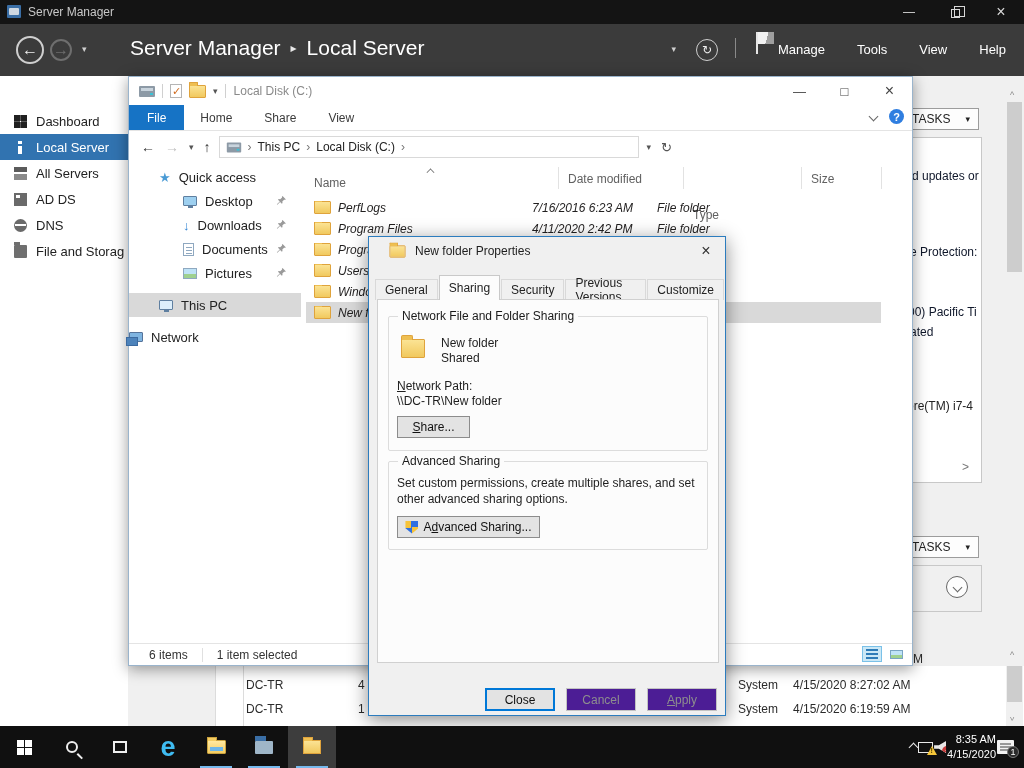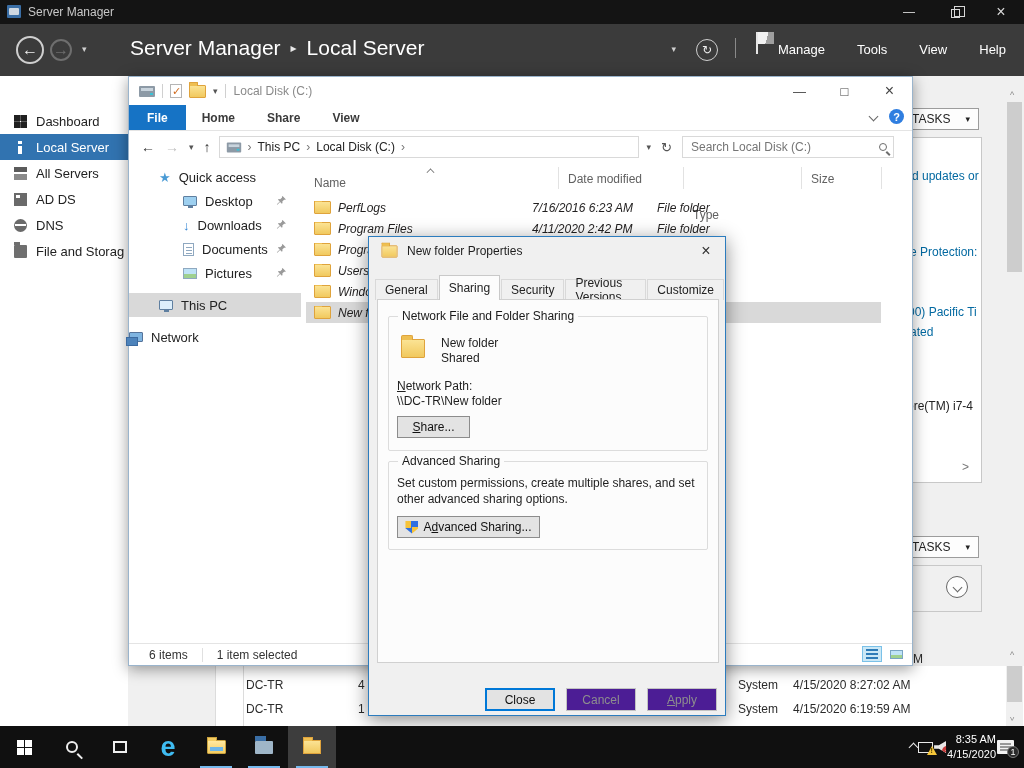--- a/index.html
+++ b/index.html
@@ -54,21 +54,21 @@
   .ex-wbtn{width:45px;height:28px;display:flex;align-items:center;justify-content:center;color:#444;font-size:13px;}
   .drive-ic{width:16px;height:11px;background:#8d9aa6;border-radius:1px;position:relative;}
   .drive-ic:before{content:"";position:absolute;left:2px;top:2px;width:12px;height:3px;background:#c9d4dd;}
   .drive-ic:after{content:"";position:absolute;right:2px;bottom:2px;width:3px;height:2px;background:#39c2d7;}
   .check-ic{width:12px;height:14px;background:#fff;border:1px solid #b5b5b5;position:relative;}
   .check-ic:after{content:"✓";position:absolute;left:1px;top:0;color:#d06a1e;font-size:11px;font-weight:bold;}
   .fold{width:17px;height:13px;background:linear-gradient(#fbe underline394,#f6cf67);background:linear-gradient(#fbe394,#f1c95e);border:1px solid #dfa33c;border-radius:1px;position:relative;}
   .fold:before{content:"";position:absolute;left:-1px;top:-4px;width:7px;height:3px;background:#eebf52;border:1px solid #dfa33c;border-bottom:none;border-radius:1px 1px 0 0;}
   .caret{font-size:9px;color:#555;}
   .ex-tabs{position:absolute;left:0;top:28px;width:100%;height:26px;background:#fff;border-bottom:1px solid #e4e4e4;display:flex;align-items:stretch;}
-  .ex-tab{padding:0 16px;display:flex;align-items:center;font-size:12px;color:#3b3b3b;font-weight:bold;}
+  .ex-tab{padding:0 16px;display:flex;align-items:center;font-size:12px;color:#3b3b3b;}
   .ex-tab.file{background:#1673c5;color:#fff;padding:0 18px;}
   .ribbon-right{position:absolute;right:8px;top:32px;display:flex;align-items:center;gap:12px;}
   .chev{width:7px;height:7px;border-right:1.6px solid #666;border-bottom:1.6px solid #666;transform:rotate(45deg);}
   .chev.up{transform:rotate(-135deg);}
   .help-ic{width:15px;height:15px;border-radius:50%;background:#2f7ee0;color:#fff;font-size:11px;font-weight:bold;display:flex;align-items:center;justify-content:center;}
   .ex-addr{position:absolute;left:0;top:56px;width:100%;height:28px;background:#fff;display:flex;align-items:center;}
   .addr-nav{display:flex;align-items:center;gap:10px;margin-left:12px;color:#333;font-size:14px;}
   .addr-box{margin-left:8px;width:420px;height:22px;border:1px solid #d9d9d9;display:flex;align-items:center;gap:6px;padding:0 6px;font-size:12px;color:#222;}
   .addr-tools{display:flex;align-items:center;gap:10px;margin-left:8px;color:#555;}
   .search-box{margin-left:10px;width:212px;height:22px;border:1px solid #d9d9d9;display:flex;align-items:center;padding:0 6px;}
@@ -100,42 +100,42 @@
   .file-row.sel{background:#d9d9d9;}
   .ex-status{position:absolute;left:0;bottom:0;width:100%;height:22px;background:#fff;border-top:1px solid #e4e4e4;display:flex;align-items:center;font-size:12px;color:#333;}
   .viewtog{position:absolute;right:6px;bottom:3px;display:flex;gap:4px;}
   .vt{width:20px;height:16px;display:flex;align-items:center;justify-content:center;}
   .vt.sel{background:#cbe8f6;border:1px solid #7ac1e8;}
   .vt-det{width:12px;height:10px;background:linear-gradient(#2e7cb8 2px,transparent 2px,transparent 4px,#2e7cb8 4px,#2e7cb8 6px,transparent 6px,transparent 8px,#2e7cb8 8px);}
   .vt-pic{width:13px;height:9px;border:1px solid #7aa5c4;background:linear-gradient(#bfe3f7 55%,#9fd18f 55%);}
 
   
   .dialog{left:368px;top:236px;width:358px;height:480px;background:#f0f0f0;border:1px solid #2c7cbe;box-shadow:0 4px 18px rgba(0,0,0,.45);z-index:3;font-size:12px;}
-  .dlg-title{position:absolute;left:0;top:0;width:100%;height:28px;display:flex;align-items:center;gap:9px;padding-left:12px;}
+  .dlg-title{position:absolute;left:0;top:0;width:100%;height:28px;display:flex;align-items:center;gap:9px;padding-left:20px;}
   .dlg-close{position:absolute;right:2px;top:2px;width:34px;height:24px;display:flex;align-items:center;justify-content:center;font-size:14px;color:#333;}
   .tabs{position:absolute;left:6px;top:38px;display:flex;align-items:flex-end;}
   .tab{height:21px;padding:0 9px;border:1px solid #d9d9d9;border-bottom:none;background:#f0f0f0;display:flex;align-items:center;margin-right:1px;color:#222;}
   .tab.active{height:25px;background:#fcfcfc;position:relative;z-index:2;border-color:#c9c9c9;}
   .tabpage{position:absolute;left:8px;top:62px;width:342px;height:364px;background:#fcfcfc;border:1px solid #d0d0d0;}
   .grp{position:absolute;left:10px;width:320px;border:1px solid #dcdcdc;border-radius:2px;}
   .grp-lbl{position:absolute;left:9px;top:-8px;background:#fcfcfc;padding:0 4px;color:#1a1a1a;}
   .bigfold{width:24px;height:19px;background:linear-gradient(#fbe394,#f1c95e);border:1px solid #dfa33c;border-radius:1px;position:relative;}
   .bigfold:before{content:"";position:absolute;left:-1px;top:-5px;width:10px;height:4px;background:#eebf52;border:1px solid #dfa33c;border-bottom:none;border-radius:2px 2px 0 0;}
   .btn{display:inline-flex;align-items:center;justify-content:center;background:#e3e3e3;border:1px solid #8c8c8c;color:#111;font-size:12px;}
   .btn.dis{background:#4c1d95;border-color:#c3c3c3;color:#8e8e8e;}
   .btn.focus{border:2px solid #0078d7;}
   .shield{width:13px;height:13px;clip-path:polygon(0 0,100% 0,100% 60%,50% 100%,0 60%);background:conic-gradient(from 0deg at 50% 50%,#2f6fe0 0 25%,#f6c33a 0 50%,#2f6fe0 0 75%,#f6c33a 0);margin-right:5px;flex:0 0 13px;}
   .mn{text-decoration:underline;}
 
   
   .bg-right{z-index:1;}
   .tasksbox{position:absolute;width:76px;height:22px;border:1px solid #9c9c9c;background:#fdfdfd;display:flex;align-items:center;justify-content:space-between;padding:0 8px;font-size:12px;color:#222;}
   .panel{position:absolute;background:#fff;border:1px solid #c8c8c8;}
   .frag{position:absolute;white-space:nowrap;font-size:12px;}
-  .link{color:#0369a1;}
+  .link{color:#0f172a;}
   .circlebtn{position:absolute;width:22px;height:22px;border:1px solid #666;border-radius:50%;display:flex;align-items:center;justify-content:center;background:#fdfdfd;}
   .scroll{position:absolute;background:#f0f0f0;}
   .thumb{position:absolute;left:1px;width:15px;background:#cdcdcd;}
   .sarrow{position:absolute;left:4px;color:#8a8a8a;font-size:9px;}
   .ev-row{position:absolute;font-size:12px;color:#2b2b2b;white-space:nowrap;}
   .gridline{position:absolute;width:1px;background:#dcdcdc;}
 
   
   .taskbar{left:0;top:726px;width:1024px;height:42px;background:#101010;z-index:5;display:flex;align-items:center;}
   .tb-btn{width:48px;height:42px;display:flex;align-items:center;justify-content:center;position:relative;}
@@ -326,24 +326,20 @@
         <span style="color:#777;">›</span>
         <span>This PC</span>
         <span style="color:#777;">›</span>
         <span>Local Disk (C:)</span>
         <span style="color:#777;">›</span>
       </div>
       <div class="addr-tools">
         <span class="caret">▾</span>
         <span style="font-size:13px;">↻</span>
       </div>
-      <div class="search-box">
-        <input placeholder="Search Local Disk (C:)" style="">
-        <span class="mag"></span>
-      </div>
     </div>
 
     <div class="ex-side">
       <div class="side-item" style="padding-left:30px;">
         <span class="star">★</span>
         <span>Quick access</span>
       </div>
       <div class="side-item" style="padding-left:54px;">
         <span class="mon"></span>
         <span>Desktop</span>

